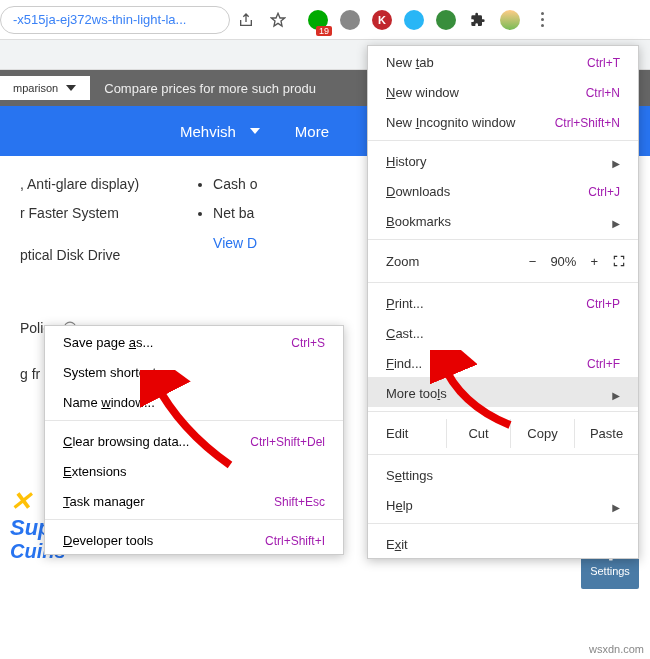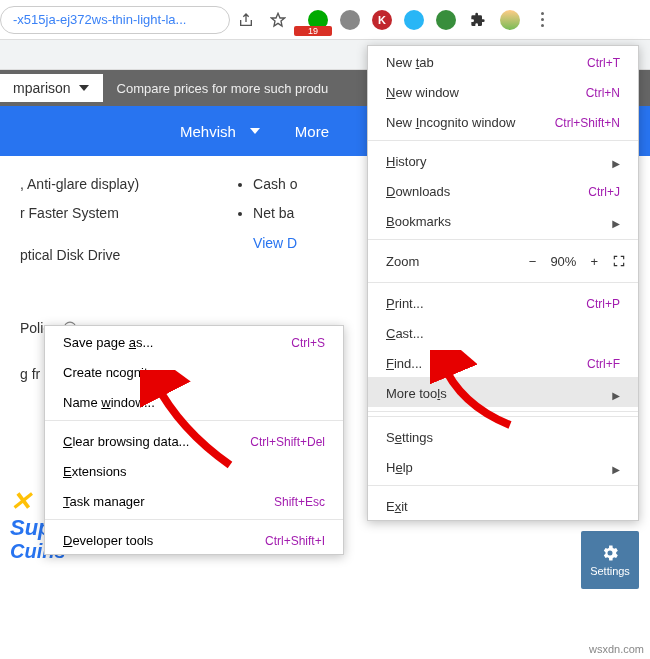--- a/index.html
+++ b/index.html
@@ -3,25 +3,25 @@
 <meta charset="utf-8">
 <style>
 * { margin:0; padding:0; box-sizing:border-box; font-family:"Segoe UI",Arial,sans-serif; }
 body { width:650px; height:659px; background:#fff; overflow:hidden; position:relative; }
 
 .toolbar { height:40px; background:#fff; display:flex; align-items:center; border-bottom:1px solid #ddd; }
 .url-box { height:28px; border:1px solid #ccc; border-radius:14px; padding:0 12px; font-size:13px; color:#3b82f6; display:flex; align-items:center; width:230px; white-space:nowrap; overflow:hidden; }
 .tool-icon { width:24px; height:24px; margin:0 4px; display:flex; align-items:center; justify-content:center; position:relative; }
 .ext-row { display:flex; align-items:center; margin-left:8px; }
 .circ { width:20px; height:20px; border-radius:50%; }
-.badge { position:absolute; bottom:-4px; right:-2px; background:#d93025; color:#fff; font-size:9px; padding:0 14px; border-radius:2px;margin-top:20px; }
+.badge { position:absolute; bottom:-4px; right:-2px; background:#d93025; color:#fff; font-size:9px; padding:0 3px; border-radius:2px;margin-top:20px; }
 
 .bookmark-bar { height:30px; background:#f1f3f4; border-bottom:1px solid #ddd; }
 .promo { height:36px; background:#666; color:#eee; font-size:13px; display:flex; align-items:center; }
-.promo-btn { background:#fff; color:#333; padding:6px 14px; margin-left:-1px; font-size:14px; display:flex; align-items:center; gap:8px;text-align:right; }
+.promo-btn { background:#fff; color:#333; padding:6px 14px; margin-left:-1px; font-size:11px; display:flex; align-items:center; gap:8px;text-align:right; }
 .blue-bar { height:50px; background:#2874f0; color:#fff; display:flex; align-items:center; font-size:15px; font-weight:500; }
 .blue-item { margin-left:180px; display:flex; align-items:center; gap:14px; }
 
 .content { padding:14px 20px; font-size:14px; color:#333; position:relative; }
 .feature-list { list-style:none; line-height:2.1; }
 .link { color:#2874f0; }
 
 .chrome-menu { position:absolute; top:45px; right:11px; width:272px; background:#fff; border:1px solid #ccc; box-shadow:0 2px 10px rgba(0,0,0,.25); font-size:13px; color:#333; z-index:20; }
 .m-item { display:flex; align-items:flex-end; justify-content:space-between; padding:6px 18px; height:30px; }
 .m-item:hover, .hl { background:#e8e8e8; }
@@ -114,21 +114,21 @@
   <div class="blue-item">
     <span>Mehvish</span>
     <svg width="10" height="6">
         <path d="M0 0l5 6 5-6z" fill="#fff"></path>
       </svg>
   </div>
   <div style="margin-left:35px"><span>More</span></div>
 </div>
 
 <div class="content">
-  <div style="display:flex;gap:64px">
+  <div style="display:flex;gap:24px">
     <ul class="feature-list">
       <li>, Anti-glare display)</li>
       <li>r Faster System</li>
       <li style="margin-top:12px">ptical Disk Drive</li>
     </ul>
     <ul class="feature-list" style="list-style:disc;margin-left:50px">
       <li>Cash o</li>
       <li>Net ba</li>
       <div class="link" style="margin-top:0">View D</div>
     </ul>
@@ -191,41 +191,47 @@
     </div>
   <div class="m-item">
       <span><span class="ul">F</span>ind...</span>
       <span class="shortcut">Ctrl+F</span>
     </div>
   <div class="m-item hl">
       <span>More too<span class="ul">l</span>s</span>
       <span class="arrow">▶</span>
     </div>
   <div class="sep"></div>
+  <div class="edit-row">
+    <span class="lbl">Edit</span>
+    <div class="edit-btn">Cut</div>
+    <div class="edit-btn">Copy</div>
+    <div class="edit-btn">Paste</div>
+  </div>
   <div class="sep"></div>
   <div class="m-item">
       <span>S<span class="ul">e</span>ttings</span>
     </div>
   <div class="m-item">
       <span>H<span class="ul">e</span>lp</span>
       <span class="arrow">▶</span>
     </div>
   <div class="sep"></div>
   <div class="m-item">
       <span>E<span class="ul">x</span>it</span>
     </div>
 </div>
 
 <div class="submenu">
   <div class="m-item">
       <span>Save page <span class="ul">a</span>s...</span>
       <span class="shortcut">Ctrl+S</span>
     </div>
   <div class="m-item">
-      <span>Create ncognito...</span>
+      <span>System shortcut...</span>
     </div>
   <div class="m-item">
       <span>Name <span class="ul">w</span>indow...</span>
     </div>
   <div class="sep"></div>
   <div class="m-item">
       <span><span class="ul">C</span>lear browsing data...</span>
       <span class="shortcut">Ctrl+Shift+Del</span>
     </div>
   <div class="m-item">

